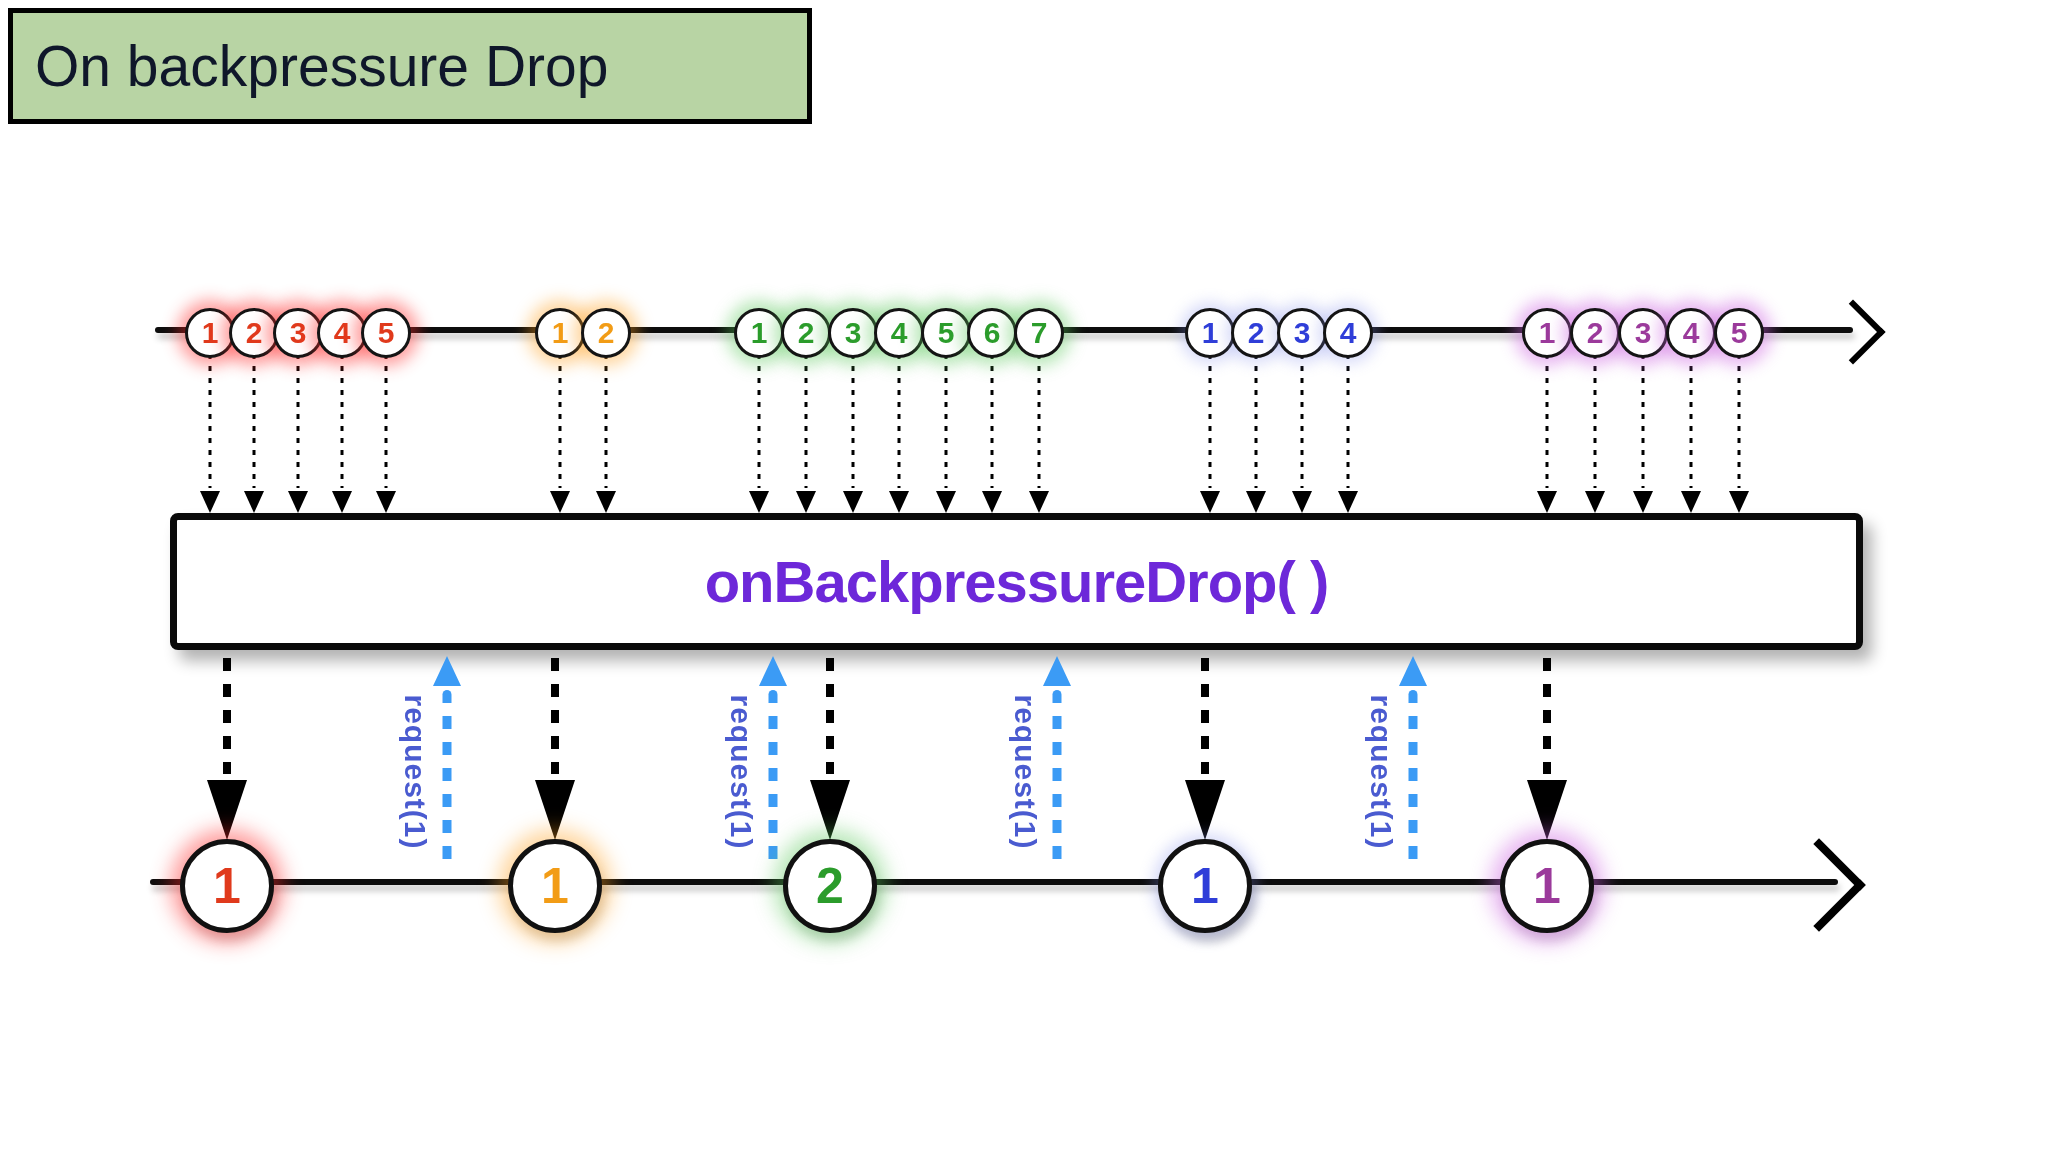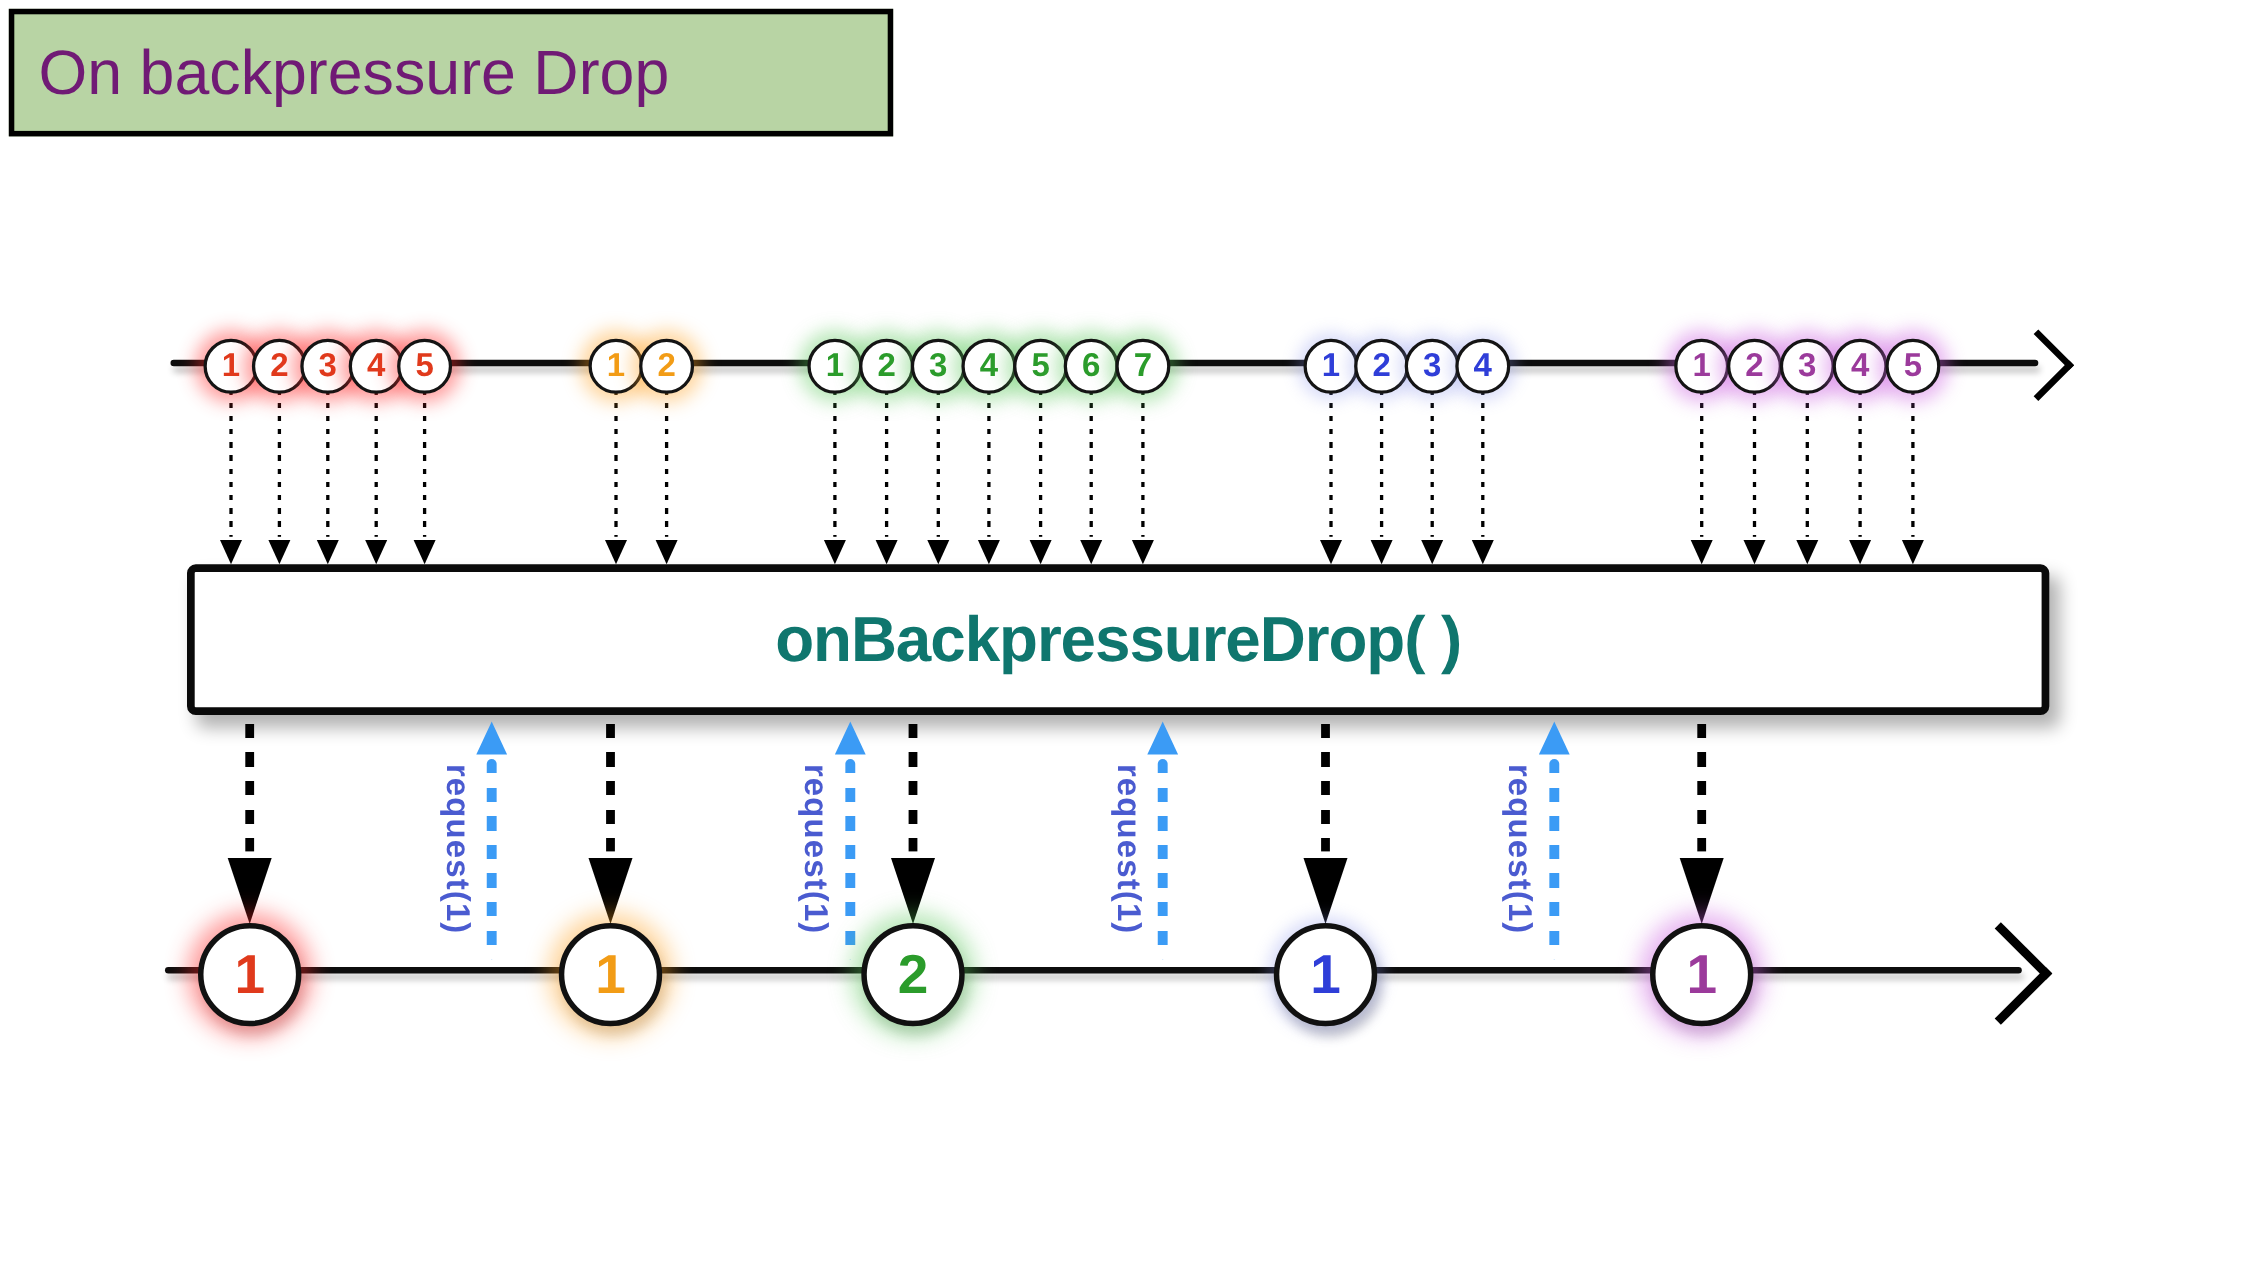--- a/index.html
+++ b/index.html
@@ -2,21 +2,21 @@
 <html><head>
 <meta charset="utf-8">
 <style>
   html,body{margin:0;padding:0;}
   body{width:2048px;height:1152px;background:#ffffff;font-family:"Liberation Sans","DejaVu Sans",sans-serif;position:relative;overflow:hidden;}
   .abs{position:absolute;}
 
   
   .title-box{left:8px;top:8px;width:772px;height:106px;background:#b8d4a4;border:5px solid #000;
              display:flex;align-items:center;padding-left:22px;box-sizing:content-box;}
-  .title-box span{font-size:57px;color:#701a75;letter-spacing:0px;}
+  .title-box span{font-size:57px;color:#0f172a;letter-spacing:0px;}
 
   
   .timeline{height:6px;background:#0d0d0d;border-radius:3px;box-shadow:2px 6px 6px rgba(0,0,0,.22);z-index:1;}
   .chev{border-top:6px solid #000;border-right:6px solid #000;transform:rotate(45deg);z-index:1;}
   .chev.big{border-top-width:8px;border-right-width:8px;}
 
   
   .marble{transform:translateX(-50%);background:#fff;border-radius:50%;
           display:flex;align-items:center;justify-content:center;font-weight:bold;z-index:3;}
   .marble.top{top:308px;width:44px;height:44px;border:3px solid #141414;font-size:30px;}
@@ -36,21 +36,21 @@
   
   .emit{top:354px;width:20px;height:159px;transform:translateX(-50%);z-index:2;}
   .emit .ln{position:absolute;left:50%;transform:translateX(-50%);top:0;width:3px;height:134px;
             background:repeating-linear-gradient(to bottom,#000 0 5px,transparent 5px 12px);}
   .emit .hd{position:absolute;left:50%;transform:translateX(-50%);bottom:0;width:0;height:0;
             border-left:10px solid transparent;border-right:10px solid transparent;border-top:22px solid #000;}
 
   
   .op-box{left:170px;top:513px;width:1679px;height:123px;background:#fff;border:7px solid #0a0a0a;border-radius:8px;
           box-shadow:9px 11px 15px rgba(0,0,0,.30);display:flex;align-items:center;justify-content:center;z-index:2;}
-  .op-box span{font-weight:bold;font-size:58px;color:#0f766e;letter-spacing:-1px;}
+  .op-box span{font-weight:bold;font-size:58px;color:#6d28d9;letter-spacing:-1px;}
 
   
   .deliver{top:658px;width:42px;height:182px;transform:translateX(-50%);z-index:2;}
   .deliver .ln{position:absolute;left:50%;transform:translateX(-50%);top:0;width:8px;height:116px;
                background:repeating-linear-gradient(to bottom,#000 0 13px,transparent 13px 26px);}
   .deliver .hd{position:absolute;left:50%;transform:translateX(-50%);bottom:0;width:0;height:0;
                border-left:20px solid transparent;border-right:20px solid transparent;border-top:60px solid #000;}
 
   
   .req-arrow{top:656px;width:28px;height:216px;transform:translateX(-50%);z-index:2;}

